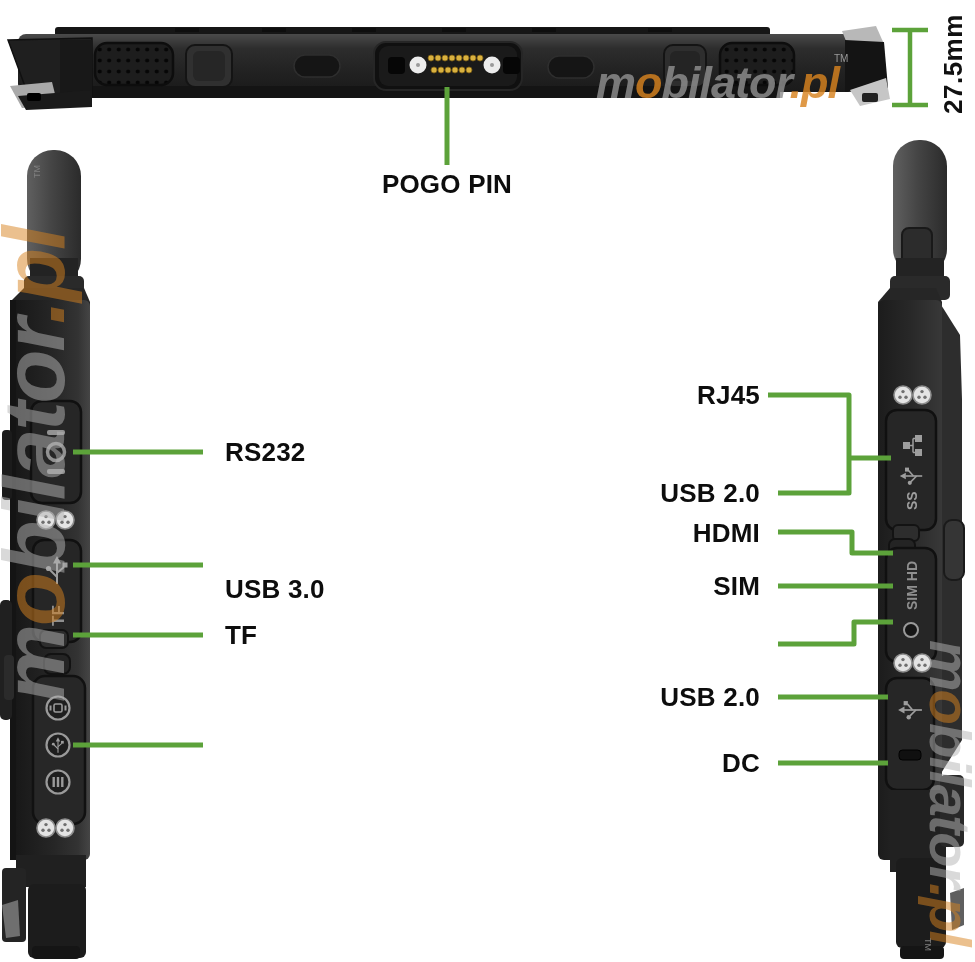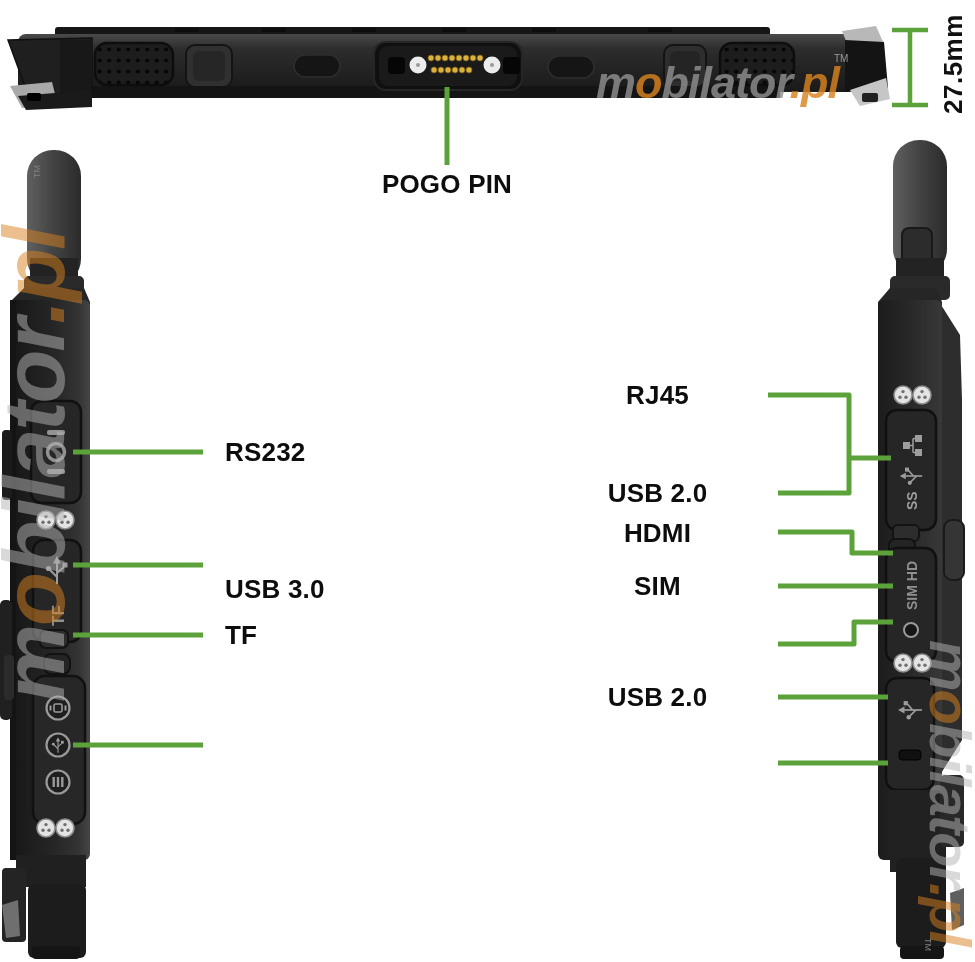--- a/index.html
+++ b/index.html
@@ -1,21 +1,21 @@
 <!DOCTYPE html>
 <html><head>
 <meta charset="utf-8">
 <style>
   html,body{margin:0;padding:0;background:#ffffff;}
   .canvas{position:relative;width:975px;height:962px;background:#ffffff;overflow:hidden;
           font-family:"Liberation Sans", sans-serif;}
   svg{position:absolute;left:0;top:0;}
   .lbl{position:absolute;font-weight:700;font-size:26px;line-height:28px;color:#0d0d0d;
        white-space:nowrap;letter-spacing:.2px;text-align:center;}
-  .lbl-right{width:205px;text-align:center;}
+  .lbl-right{width:205px;text-align:right;}
   .lbl-center{width:200px;text-align:center;}
   .fnote{color:#e01212;font-size:19px;font-weight:700;position:relative;top:-12px;margin-left:5px;}
   .dim-lbl{position:absolute;left:938px;top:114px;transform:rotate(-90deg);transform-origin:0 0;
            font-weight:700;font-size:26px;color:#111;white-space:nowrap;letter-spacing:.5px;}
 </style>
 </head>
 <body>
 
 <div class="canvas">
 
@@ -278,14 +278,15 @@
 
 <div class="lbl" style="left:225px;top:438px;">RS232</div>
 <div class="lbl" style="left:225px;top:551px;margin-top:24px;">USB 3.0</div>
 <div class="lbl" style="left:225px;top:621px;">TF</div>
 
 <div class="lbl lbl-right" style="left:555px;top:381px;">RJ45</div>
 <div class="lbl lbl-right" style="left:555px;top:479px;">USB 2.0</div>
 <div class="lbl lbl-right" style="left:555px;top:572px;">SIM</div>
 <div class="lbl lbl-right" style="left:555px;top:519px;">HDMI</div>
 <div class="lbl lbl-right" style="left:555px;top:683px;">USB 2.0</div>
+<div class="lbl lbl-right" style="left:555px;top:749px;">DC</div>
 
 </div>
 
 </body></html>

